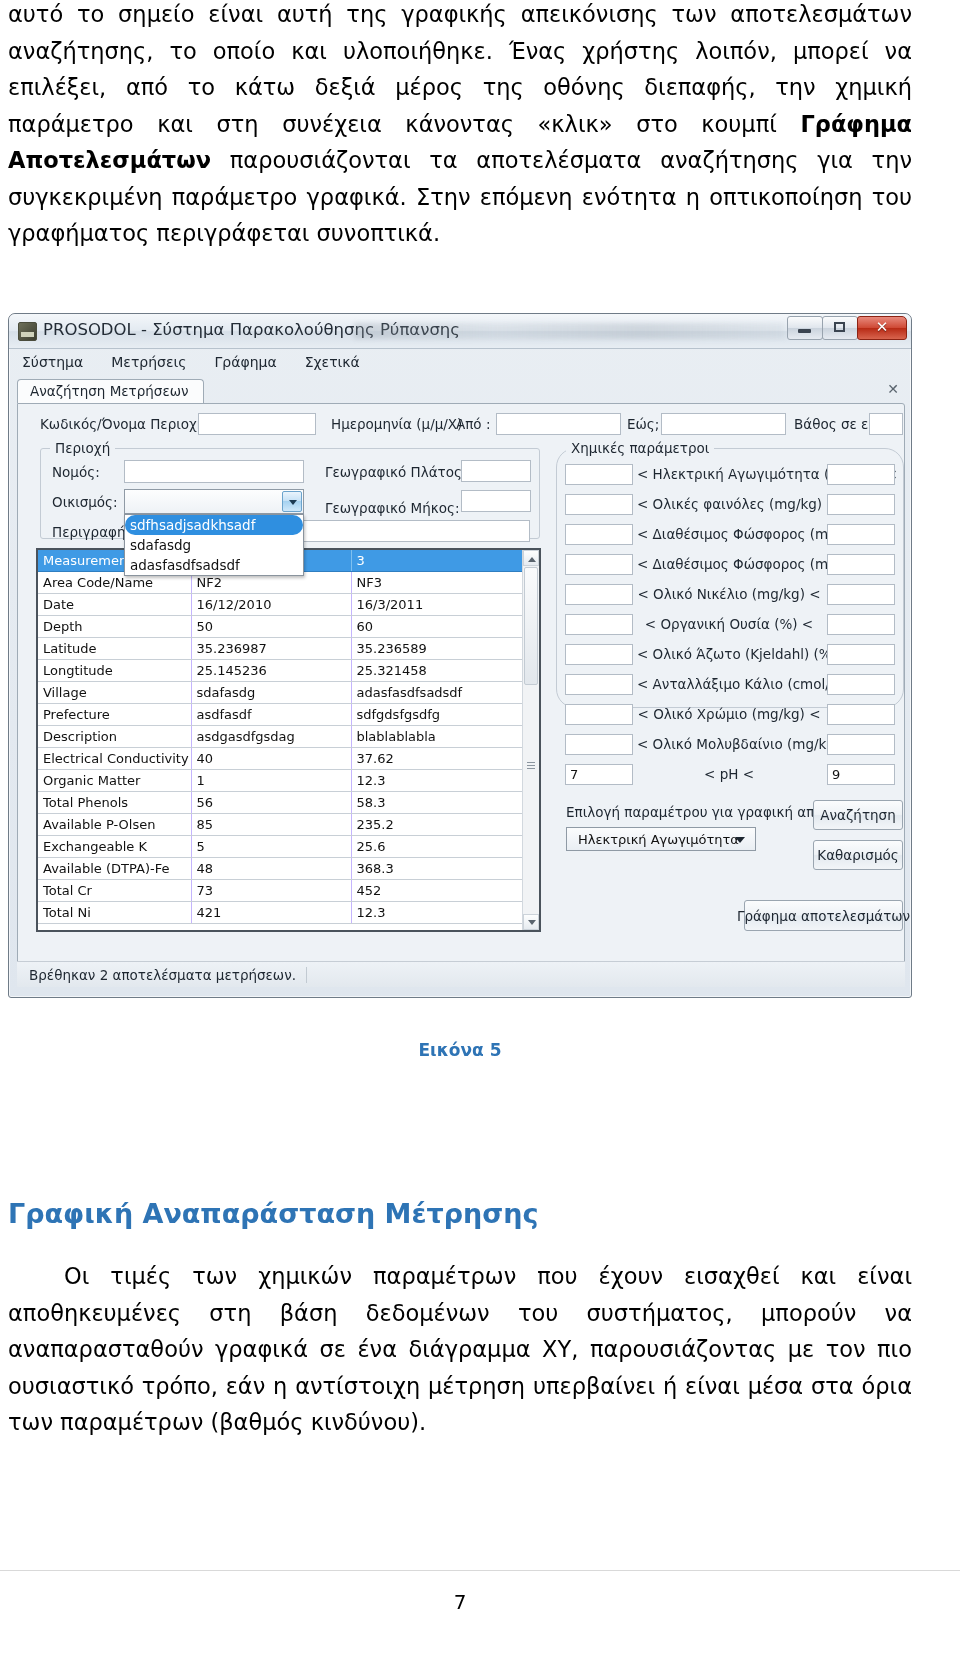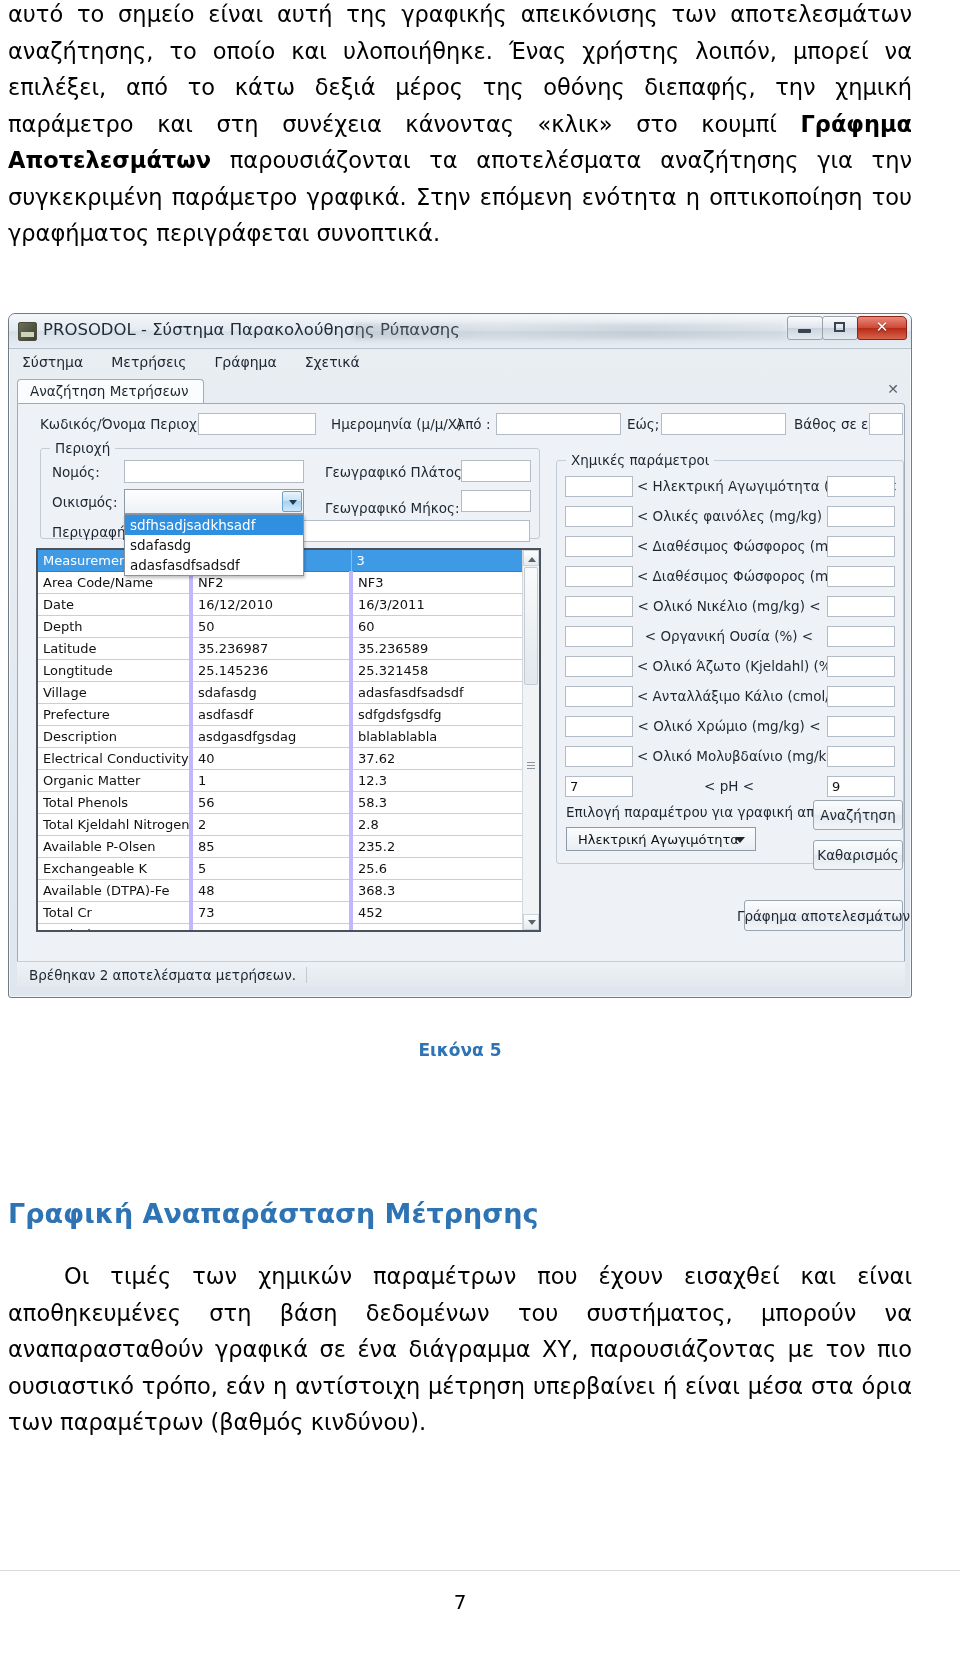--- a/index.html
+++ b/index.html
@@ -285,41 +285,42 @@
   .dd-item{
     font-size:13.5px;
     padding:1px 5px;
     line-height:18px;
     color:#111;
     white-space:nowrap;
   }
   .dd-item.sel{
     background:#2f8fe0;
     color:#ffffff;
+    border-radius:10px;
   }
 
   
   .grid{
     position:absolute;
     background:#ffffff;
     border:2px solid #4a535c;
     box-sizing:border-box;
     overflow:hidden;
     z-index:10;
   }
   .grid table{
     border-collapse:collapse;
     width:100%;
     font-size:13px;
     font-family:"DejaVu Sans", sans-serif;
     color:#111;
     table-layout:fixed;
   }
   .grid td{
-    border-right:4px solid #c4b5fd;
+    border-right:1px solid #c4b5fd;
     border-bottom:1px solid #c8cfd6;
     padding:1px 5px;
     height:19px;
     line-height:19px;
     overflow:hidden;
     white-space:nowrap;
   }
   .grid tr.headrow td{
     background:#3f9ae5;
     color:#ffffff;
@@ -554,25 +555,20 @@
                 <td>Organic Matter</td>
                 <td>1</td>
                 <td>12.3</td>
               </tr>
               <tr>
                 <td>Total Phenols</td>
                 <td>56</td>
                 <td>58.3</td>
               </tr>
               <tr>
-                <td>Total Kjeldahl Nitrogen</td>
-                <td>2</td>
-                <td>2.8</td>
-              </tr>
-              <tr>
                 <td>Available P-Olsen</td>
                 <td>85</td>
                 <td>235.2</td>
               </tr>
               <tr>
                 <td>Exchangeable K</td>
                 <td>5</td>
                 <td>25.6</td>
               </tr>
               <tr>
@@ -593,21 +589,21 @@
             </tbody>
         </table>
         <div class="vscroll">
           <div class="arrow-up"></div>
           <div class="thumb"></div>
           <div class="gripper"></div>
           <div class="arrow-dn"></div>
         </div>
       </div>
 
-      <div class="groupbox" style="left:538px;top:56px;width:348px;height:404px;background:#eef2f6;">
+      <div class="groupbox" style="left:538px;top:44px;width:348px;height:260px;background:#eef2f6;border-radius:19px;">
         <div class="gb-title">Χημικές παράμετροι</div>
         <div id="chem-rows" style="position:absolute;left:0;top:12px;width:100%;">
             <div class="chem-row" style="top: 0px;">
               <input class="tbox chem-lo" style="">
               <div class="chem-name">&lt; Ηλεκτρική Αγωγιμότητα (mS/cm) &lt;</div>
               <input class="tbox chem-hi" style="">
             </div>
             <div class="chem-row" style="top: 30px;">
               <input class="tbox chem-lo" style="">
               <div class="chem-name">&lt; Ολικές φαινόλες (mg/kg) &lt;</div>

